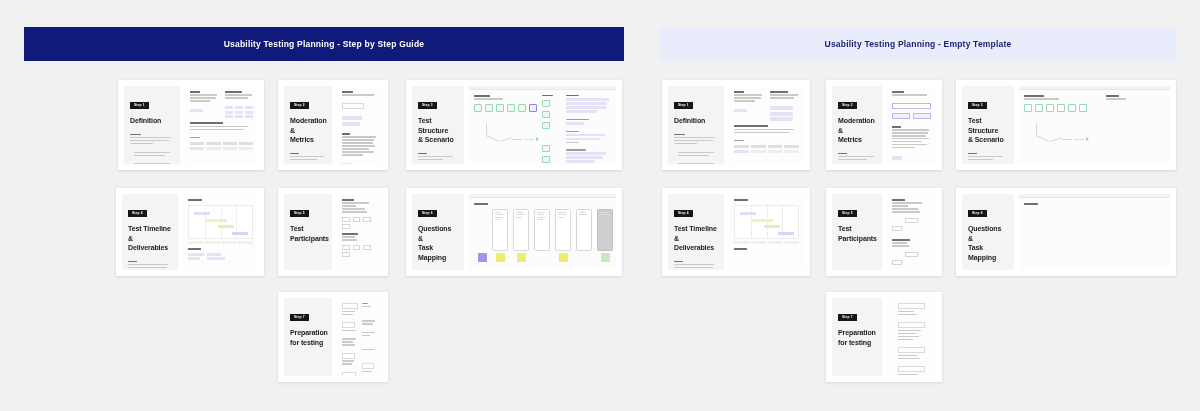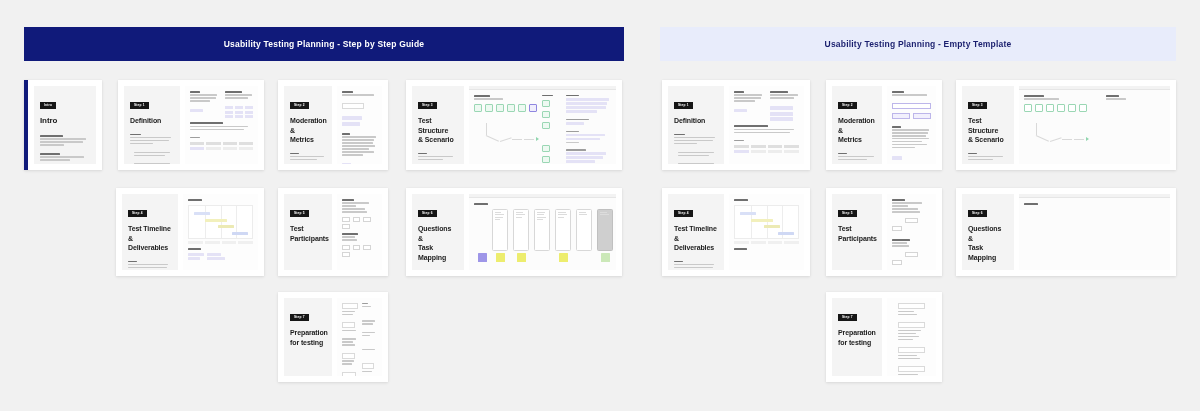--- a/index.html
+++ b/index.html
@@ -137,38 +137,20 @@
 <div id="board">
 
   <div class="section-header dark" style="left:24px; top:27px; width:600px;">
     <span>Usability Testing Planning - Step by Step Guide</span>
   </div>
 
   <div class="section-header light" style="left:660px; top:27px; width:516px;">
     <span>Usability Testing Planning - Empty Template</span>
   </div>
 
-  <div class="frame accent" style="left:24px; top:80px; width:78px; height:90px; padding-left:10px;">
-    <div class="page" style="width:100%; height:100%;">
-      <span class="badge">Intro</span>
-      <div class="card-title lg">Intro</div>
-      <div class="lines">
-        <div class="ln h" style="width:46%"></div>
-        <div class="ln" style="width:92%"></div>
-          <div class="ln" style="width:86%"></div>
-          <div class="ln" style="width:48%"></div>
-        <div class="gap"></div>
-        <div class="ln h" style="width:40%"></div>
-        <div class="ln" style="width:88%"></div>
-          <div class="ln" style="width:60%"></div>
-        <div class="gap"></div>
-
-      </div>
-    </div>
-  </div>
 
   <div class="frame" style="left:118px; top:80px; width:146px; height:90px;">
     <div class="page" style="width:56px;">
       <span class="badge">Step 1</span>
       <div class="card-title">Definition</div>
       <div class="lines">
         <div class="ln h" style="width:26%"></div>
         <div class="ln" style="width:94%"></div>
           <div class="ln" style="width:88%"></div>
           <div class="ln" style="width:52%"></div>

